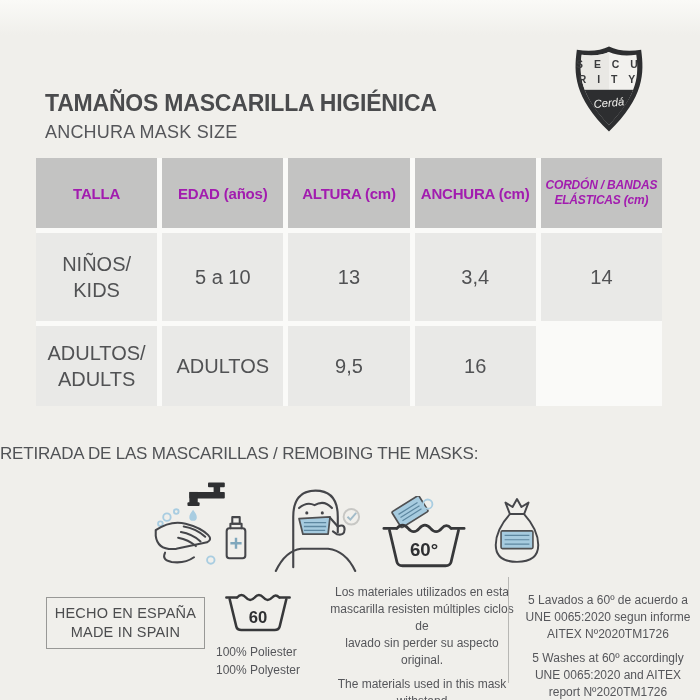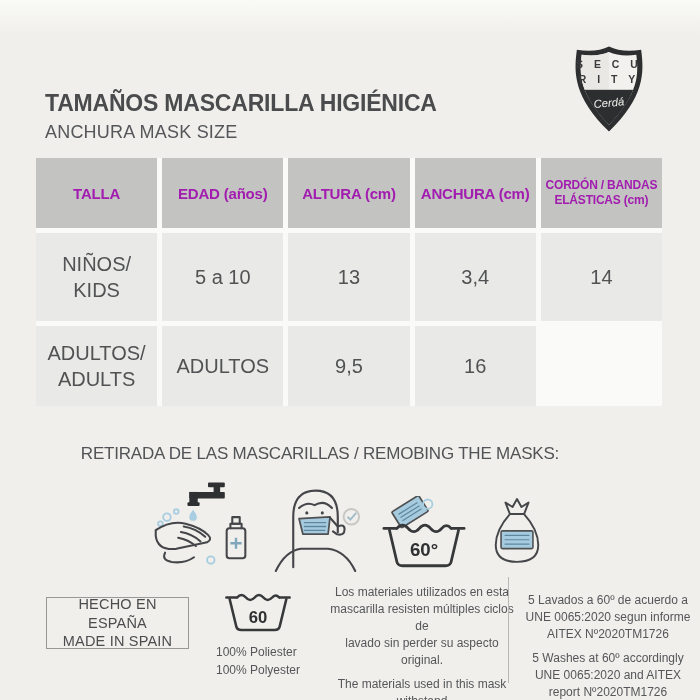--- a/index.html
+++ b/index.html
@@ -18,38 +18,38 @@
   .logo { position:absolute; left:566px; top:44px; width:86px; height:90px; }
 
   
   .sizetable {
     position:absolute; left:36px; top:158px; width:626px;
     display:grid; grid-template-columns:repeat(5,1fr); grid-template-rows:70px 88px 80px;
     gap:5px; background:#fafaf8;
   }
   .cell { display:flex; align-items:center; justify-content:center; text-align:center; }
   .th { background:#c3c3c2; font-weight:700; font-size:15px; color:#a21caf; letter-spacing:-0.2px; }
-  .th.small { font-size:12px; line-height:1.25; }
+  .th.small { font-size:12px; line-height:1.25;font-style:italic; }
   .td { background:#e9e9e7; font-size:20px; color:#515254; }
   .td.name { font-size:20px; line-height:1.3; }
 
   
   .removal-heading {
-    position:absolute; top:444px; left:0; width:640px; text-align:center;
+    position:absolute; top:444px; left:0; width:640px; text-align:left;
     font-size:17px; color:#515356; letter-spacing:-0.2px;
   }
   .icon-row {
     position:absolute; top:468px; left:50%; transform:translateX(-50%);
     display:flex; align-items:flex-end; gap:20px; height:104px;
   }
   .icon-row svg { display:block; }
 
   
   .madein {
-    position:absolute; left:46px; top:597px; width:143px; height:52px;
+    position:absolute; left:46px; top:597px; width:159px; height:52px;
     border:1px solid #989896; display:flex; align-items:center; justify-content:center;
     text-align:center; font-size:14.5px; line-height:1.3; color:#4c4d4f; letter-spacing:0.2px;
   }
   .care { position:absolute; left:208px; top:585px; width:100px; display:flex; flex-direction:column; align-items:center; }
   .care .comp { margin-top:8px; font-size:12px; line-height:1.5; color:#55565a; text-align:left; }
   .materials { position:absolute; left:323px; top:584px; width:198px; text-align:center; font-size:12px; line-height:1.42; color:#55565a; }
   .materials .en { margin-top:7px; }
   .vdivider { position:absolute; left:508px; top:577px; width:1px; height:106px; background:#b7b7b4; }
   .washes { position:absolute; left:517px; top:592px; width:182px; text-align:center; font-size:12px; line-height:1.42; color:#55565a; }
   .washes .en { margin-top:7px; }

